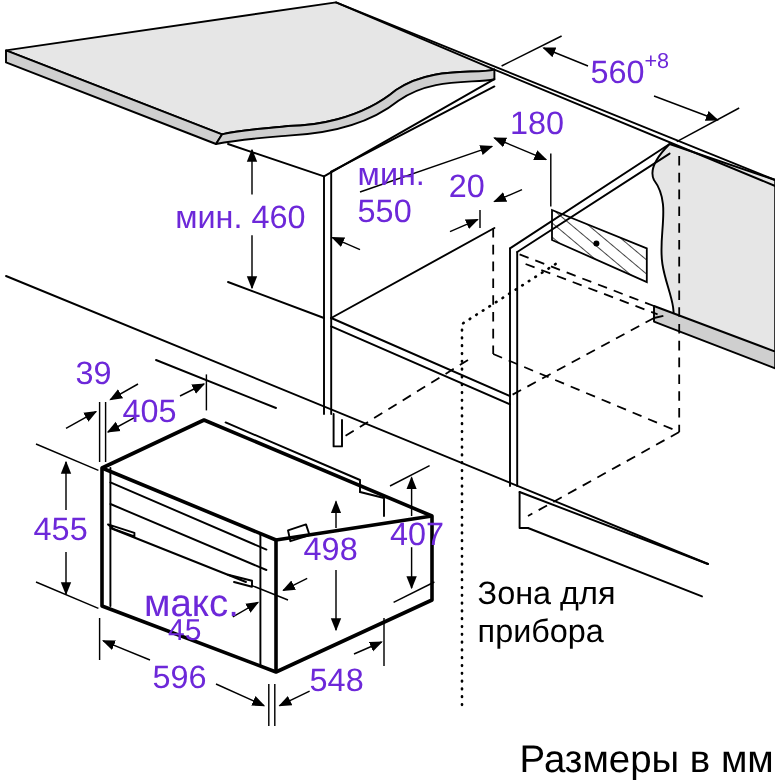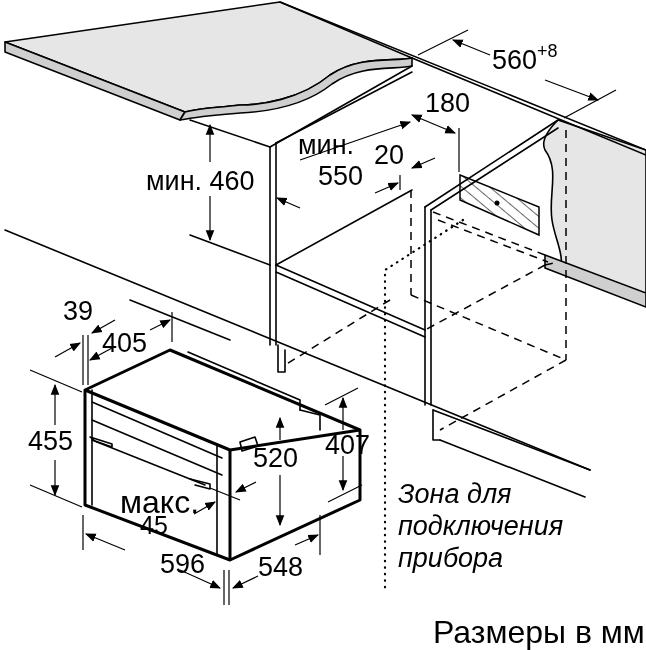--- a/index.html
+++ b/index.html
@@ -5,24 +5,24 @@
   html, body { margin: 0; padding: 0; background: #ffffff; }
   body { width: 646px; height: 650px; position: relative; overflow: hidden; font-family: "Liberation Sans", sans-serif; }
   svg { position: absolute; left: 0; top: 0; }
   .ln { stroke: #000; stroke-width: 1.6; fill: none; stroke-linecap: round; stroke-linejoin: round; }
   .thin { stroke: #000; stroke-width: 1.2; fill: none; }
   .dash { stroke: #000; stroke-width: 1.5; fill: none; stroke-dasharray: 8 6; }
   .dot { stroke: #000; stroke-width: 2.2; fill: none; stroke-dasharray: 0.5 6; stroke-linecap: round; }
   .slab { fill: #e6e6e6; stroke: #000; stroke-width: 1.6; stroke-linejoin: round; }
   .edge { fill: #cfcfcf; stroke: #000; stroke-width: 1.6; stroke-linejoin: round; }
   .heavy { stroke: #000; stroke-width: 3; fill: none; stroke-linejoin: round; }
-  .lbl { position: absolute; font-family: "Liberation Sans", sans-serif; color: #000000; font-size: 27px; line-height: 1; white-space: nowrap; }
+  .lbl { position: absolute; font-family: "Liberation Sans", sans-serif; color: #6d28d9; font-size: 27px; line-height: 1; white-space: nowrap; }
   .lbl sup { font-size: 18px; vertical-align: 0; position: relative; top: -12px; }
   .zone { position: absolute; left: 398px; top: 478px; font-size: 27px; line-height: 32px; color: #000; }
-  .zone div { white-space: nowrap; font-style: italic; }
+  .zone div { white-space: nowrap; }
   .units { position: absolute; left: 433px; top: 614px; font-size: 32px; color: #000; white-space: nowrap; }
 </style>
 </head>
 <body>
 
 <svg width="646" height="650" viewBox="0 0 646 650">
   <defs>
     <marker id="ar" viewBox="0 0 10 10" refX="9" refY="5" markerWidth="9" markerHeight="9" orient="auto-start-reverse">
       <path d="M0,1 L10,5 L0,9 Z" fill="#000"></path>
     </marker>
@@ -166,36 +166,35 @@
     <line class="thin" x1="258" y1="576" x2="233" y2="588" marker-end="url(#ar)"></line>
     <line class="thin" x1="295" y1="545" x2="318" y2="535" marker-end="url(#ar)"></line>
   </g>
 </svg>
 
 <div class="lbl" style="left:146px;top:168px;">
   <span>мин.</span>
   <span>460</span>
 </div>
 <div class="lbl" style="left:298px;top:132px;">мин.</div>
-<div class="lbl" style="left:298px;top:163px;margin-left:20px;">550</div>
+<div class="lbl" style="left:298px;top:163px;">550</div>
 <div class="lbl" style="left:374px;top:142px;">20</div>
 <div class="lbl" style="left:425px;top:90px;text-align:center;">180</div>
 <div class="lbl" style="left:492px;top:47px;">
   <span>560</span><sup>+8</sup>
 </div>
 
 <div class="lbl" style="left:63px;top:298px;">39</div>
 <div class="lbl" style="left:102px;top:330px;">405</div>
 <div class="lbl" style="left:28px;top:428px;">455</div>
-<div class="lbl" style="left:253px;top:445px;">520</div>
+<div class="lbl" style="left:253px;top:445px;">498</div>
 <div class="lbl" style="left:325px;top:432px;">407</div>
 <div class="lbl" style="left:120px;top:486px;font-size:32px;">макс.</div>
 <div class="lbl" style="left:140px;top:513px;font-size:25px;">45</div>
-<div class="lbl" style="left:127px;top:551px;margin-left:33px;">596</div>
+<div class="lbl" style="left:127px;top:551px;">596</div>
 <div class="lbl" style="left:258px;top:554px;">548</div>
 
 <div class="zone">
   <div>Зона для</div>
-  <div>подключения</div>
   <div>прибора</div>
 </div>
 
 <div class="units">Размеры в мм</div>
 
 </body></html>

